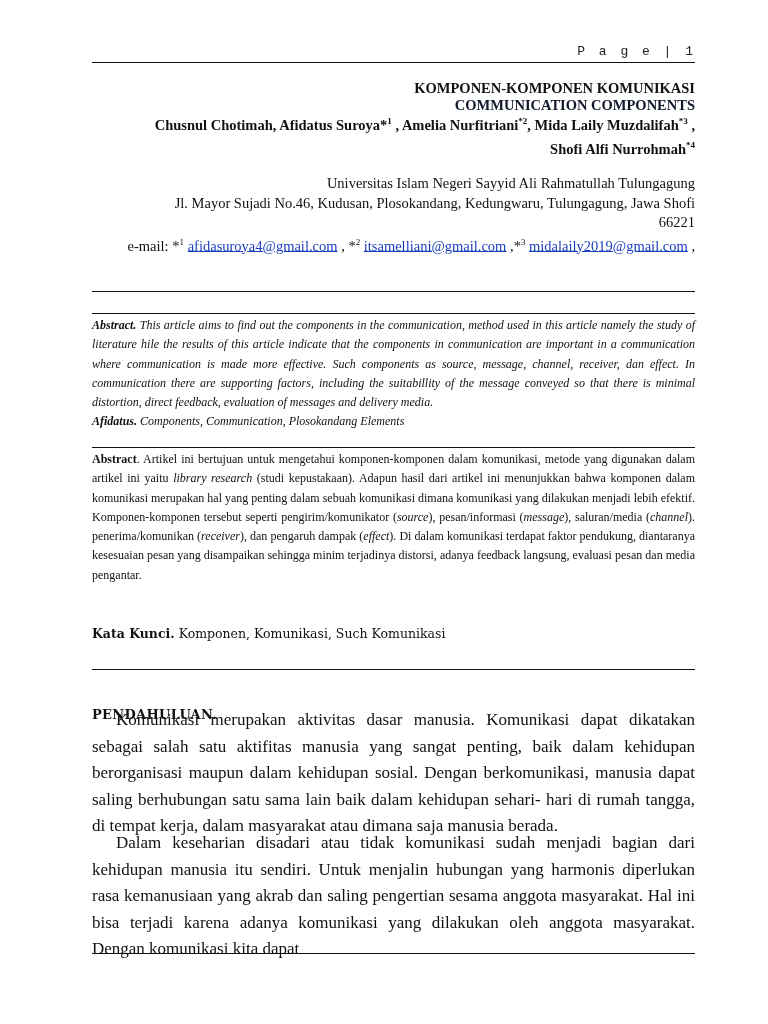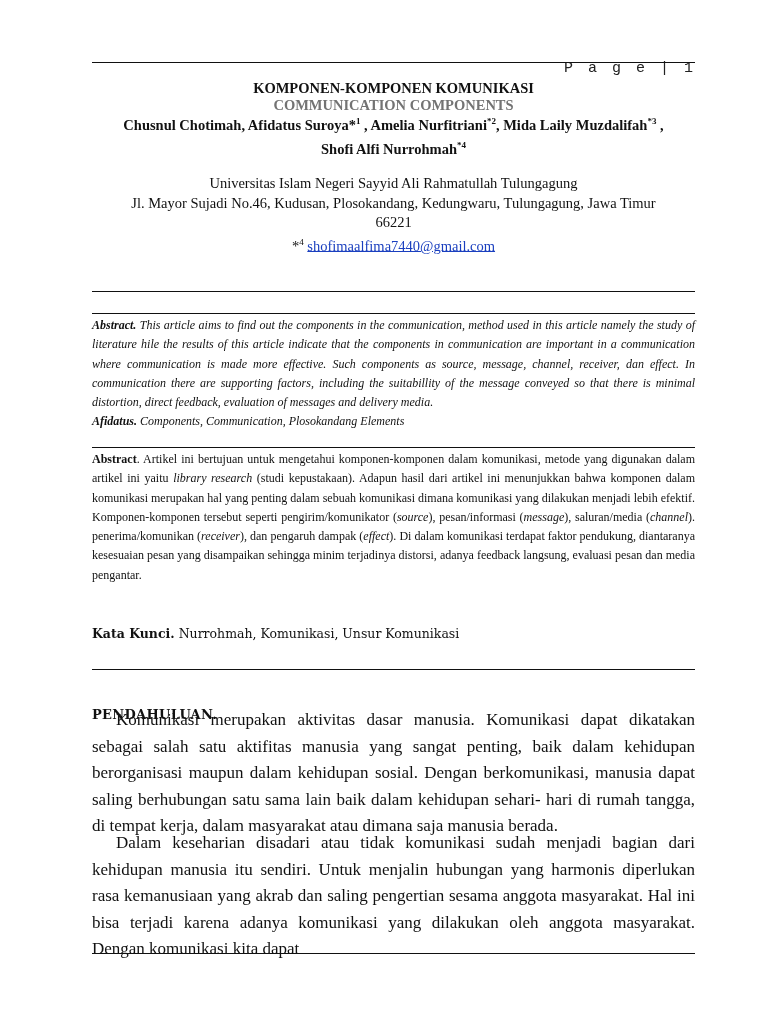--- a/index.html
+++ b/index.html
@@ -1,23 +1,23 @@
 <!DOCTYPE html>
 <html><head>
 <meta charset="utf-8">
 <style>
   html, body { margin:0; padding:0; background:#fff; }
   body { width:768px; height:1024px; position:relative; overflow:hidden; color:#111;
          font-family: "Liberation Serif", "DejaVu Serif", serif; }
   .page-num { position:absolute; top:44px; right:72px; font-family:"Liberation Mono", monospace;
-              font-size:15px; letter-spacing:3px; color:#222;margin-top:16px; }
+              font-size:13px; letter-spacing:3px; color:#222; }
   .hr { position:absolute; left:92px; width:603px; height:0; border-top:1.6px solid #111; }
-  .center { position:absolute; left:92px; width:603px; text-align:center; }
+  .center { position:absolute; left:92px; width:603px; text-align:right; }
   .title1 { top:80px; font-weight:bold; font-size:14.5px; }
-  .title2 { top:97px; font-weight:bold; font-size:14.5px; color:#737373; }
+  .title2 { top:97px; font-weight:bold; font-size:14.5px; color:#0f172a; }
   .authors { top:111px; font-weight:bold; font-size:14.5px; line-height:20px; }
   .authors sup { font-size:9px; }
   .affil { top:174px; font-size:14.5px; line-height:19.5px; }
   .affil a { color:#1a3fbf; text-decoration:underline; }
   .affil sup { font-size:9px; }
   .block { position:absolute; left:92px; width:603px; font-size:12px; line-height:19.3px; text-align:justify; }
   .abs-en { top:316px; font-style:italic; }
   .abs-en b { font-style:italic; }
   .abs-id { top:450px; }
   .kata { position:absolute; left:92px; top:626px; font-size:14px; font-family:"DejaVu Serif", serif; font-size:12.5px; }
@@ -36,43 +36,43 @@
 <div class="center title1">KOMPONEN-KOMPONEN KOMUNIKASI</div>
 <div class="center title2">COMMUNICATION COMPONENTS</div>
 
 <div class="center authors">
   <span>Chusnul Chotimah, Afidatus Suroya*</span><sup>1</sup><span> , Amelia Nurfitriani</span><sup>*2</sup><span>, Mida Laily Muzdalifah</span><sup>*3</sup><span> ,</span><br>
   <span>Shofi Alfi Nurrohmah</span><sup>*4</sup>
 </div>
 
 <div class="center affil">
   <div>Universitas Islam Negeri Sayyid Ali Rahmatullah Tulungagung</div>
-  <div>Jl. Mayor Sujadi No.46, Kudusan, Plosokandang, Kedungwaru, Tulungagung, Jawa Timur</div>
+  <div>Jl. Mayor Sujadi No.46, Kudusan, Plosokandang, Kedungwaru, Tulungagung, Jawa Shofi</div>
   <div>66221</div>
   <div>
-    <span>*</span><sup>4</sup>&nbsp;<a>shofimaalfima7440@gmail.com</a>
+    <span>e-mail: </span><span>*</span><sup>1</sup>&nbsp;<a>afidasuroya4@gmail.com</a> , <span>*</span><sup>2</sup>&nbsp;<a>itsamelliani@gmail.com</a> ,<span>*</span><sup>3</sup>&nbsp;<a>midalaily2019@gmail.com</a> ,
   </div>
 </div>
 
 <div class="hr" style="top:291px"></div>
 <div class="hr" style="top:313px"></div>
 
 <div class="block abs-en">
   <b>Abstract.</b><span> This article aims to find out the components in the communication, method used in this article namely the study of literature hile the results of this article indicate that the components in communication are important in a communication where communication is made more effective. Such components as source, message, channel, receiver, dan effect. In communication there are supporting factors, including the suitabillity of the message conveyed so that there is minimal distortion, direct feedback, evaluation of messages and delivery media.</span><br>
   <b>Afidatus.</b><span> Components, Communication, Plosokandang Elements</span>
 </div>
 
 <div class="hr" style="top:447px"></div>
 
 <div class="block abs-id">
   <b>Abstract</b><span>. Artikel ini bertujuan untuk mengetahui komponen-komponen dalam komunikasi, metode yang digunakan dalam artikel ini yaitu </span><i>library research</i><span> (studi kepustakaan). Adapun hasil dari artikel ini menunjukkan bahwa komponen dalam komunikasi merupakan hal yang penting dalam sebuah komunikasi dimana komunikasi yang dilakukan menjadi lebih efektif. Komponen-komponen tersebut seperti pengirim/komunikator (</span><i>source</i><span>), pesan/informasi (</span><i>message</i><span>), saluran/media (</span><i>channel</i><span>). penerima/komunikan (</span><i>receiver</i><span>), dan pengaruh dampak (</span><i>effect</i><span>). Di dalam komunikasi terdapat faktor pendukung, diantaranya kesesuaian pesan yang disampaikan sehingga minim terjadinya distorsi, adanya feedback langsung, evaluasi pesan dan media pengantar.</span>
 </div>
 
 <div class="kata">
-  <b>Kata Kunci.</b><span> Nurrohmah, Komunikasi, Unsur Komunikasi</span>
+  <b>Kata Kunci.</b><span> Komponen, Komunikasi, Such Komunikasi</span>
 </div>
 
 <div class="hr" style="top:669px"></div>
 
 <div class="pend-title">PENDAHULUAN.</div>
 <div class="body-p p1">Komunikasi merupakan aktivitas dasar manusia. Komunikasi dapat dikatakan sebagai salah satu aktifitas manusia yang sangat penting, baik dalam kehidupan berorganisasi maupun dalam kehidupan sosial. Dengan berkomunikasi, manusia dapat saling berhubungan satu sama lain baik dalam kehidupan sehari- hari di rumah tangga, di tempat kerja, dalam masyarakat atau dimana saja manusia berada.</div>
 <div class="body-p p2">Dalam keseharian disadari atau tidak komunikasi sudah menjadi bagian dari kehidupan manusia itu sendiri. Untuk menjalin hubungan yang harmonis diperlukan rasa kemanusiaan yang akrab dan saling pengertian sesama anggota masyarakat. Hal ini bisa terjadi karena adanya komunikasi yang dilakukan oleh anggota masyarakat. Dengan komunikasi kita dapat</div>
 
 <div class="hr" style="top:953px"></div>
 

